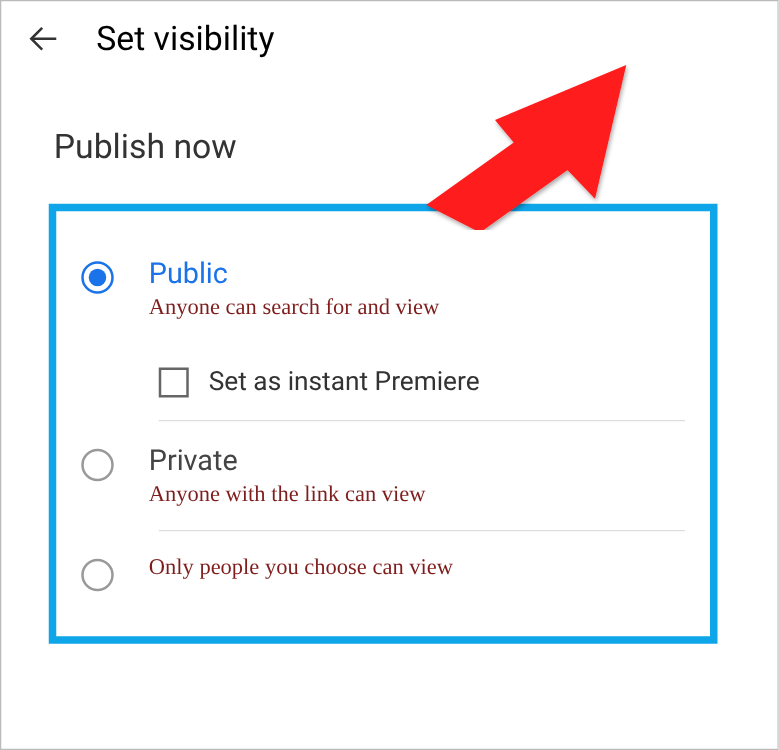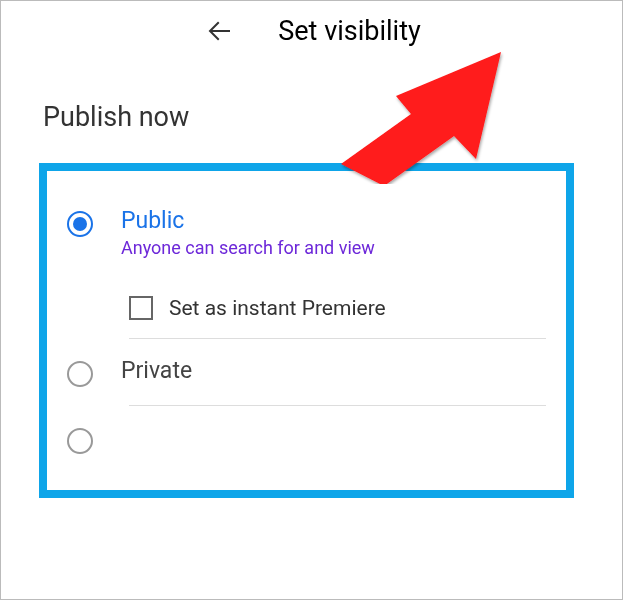--- a/index.html
+++ b/index.html
@@ -17,23 +17,22 @@
     }
     .outer-border {
       border: 1px solid #bbb;
       width: 623px;
       height: 600px;
       position: relative;
     }
     .header {
       display: flex;
       align-items: center;
-      padding: 12px 4px;
-      gap: 40px;
-      justify-content: center;
+      padding: 12px 16px;
+      gap: 24px;
     }
     .back-icon {
       width: 36px;
       height: 36px;
       display: flex;
       align-items: center;
       justify-content: center;
       cursor: pointer;
     }
     .header-title {
@@ -41,21 +40,21 @@
       font-weight: 400;
       color: #000;
     }
     .section-label {
       font-size: 27px;
       color: #333;
       padding: 40px 0 10px 42px;
     }
     .options-container {
       margin: 20px 48px 20px 38px;
-      border: 8px solid #0ea5e9;
+      border: 6px solid #0ea5e9;
       padding: 18px 10px 18px 10px;
       position: relative;
     }
     .option-row {
       display: flex;
       align-items: flex-start;
       padding: 18px 10px 18px 10px;
       gap: 28px;
     }
     .radio-outer {
@@ -85,21 +84,22 @@
     .option-title {
       font-size: 23px;
       color: #444;
       margin-bottom: 3px;
     }
     .option-title.selected {
       color: #1a73e8;
     }
     .option-desc {
       font-size: 18px;
-      color: #6d28d9;
+      color: #7f1d1d;
+      font-family: Liberation Serif, serif;
     }
     .premiere-row {
       display: flex;
       align-items: center;
       gap: 16px;
       padding: 20px 10px 18px 72px;
     }
     .checkbox-box {
       width: 24px;
       height: 24px;
@@ -156,28 +156,30 @@
       <div class="checkbox-box"></div>
       <div class="premiere-label">Set as instant Premiere</div>
     </div>
 
     <div class="divider"></div>
 
     <div class="option-row">
       <div class="radio-outer"></div>
       <div class="option-text">
         <div class="option-title">Private</div>
+        <div class="option-desc">Anyone with the link can view</div>
       </div>
     </div>
 
     <div class="divider"></div>
 
     <div class="option-row">
       <div class="radio-outer"></div>
       <div class="option-text">
+        <div class="option-desc">Only people you choose can view</div>
       </div>
     </div>
 
   </div>
 
   <svg class="annotation-arrow" width="180" height="140" viewBox="0 0 180 140">
     <defs>
       <filter id="shadow" x="-20%" y="-20%" width="140%" height="140%">
         <feDropShadow dx="1" dy="2" stdDeviation="1.5" flood-opacity="0.35"></feDropShadow>
       </filter>

